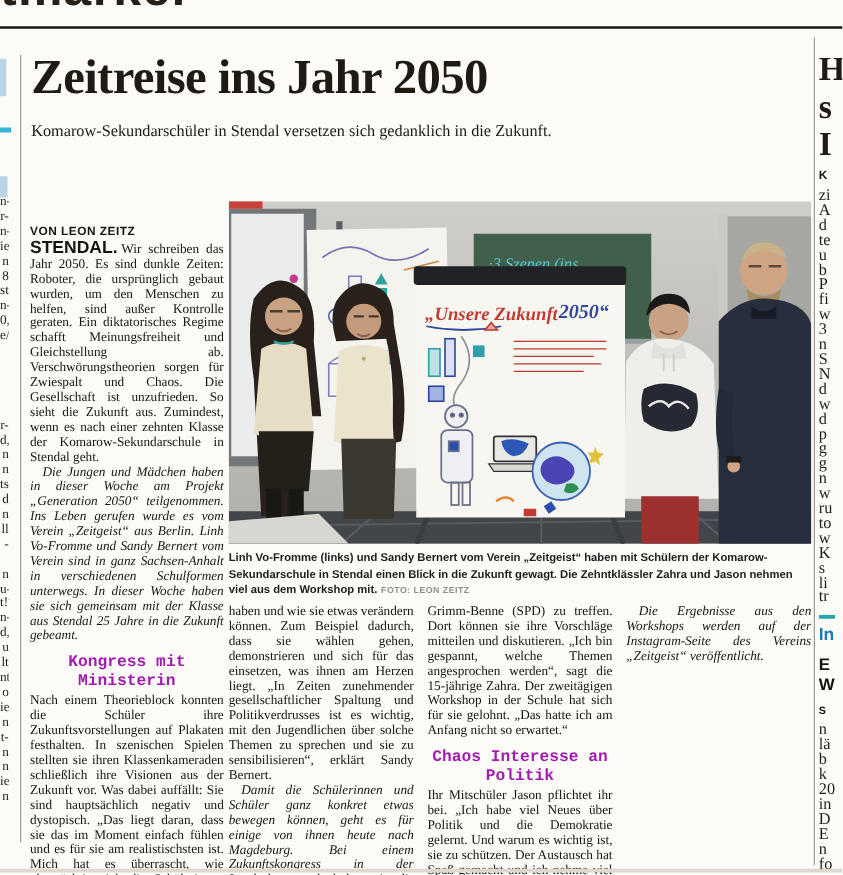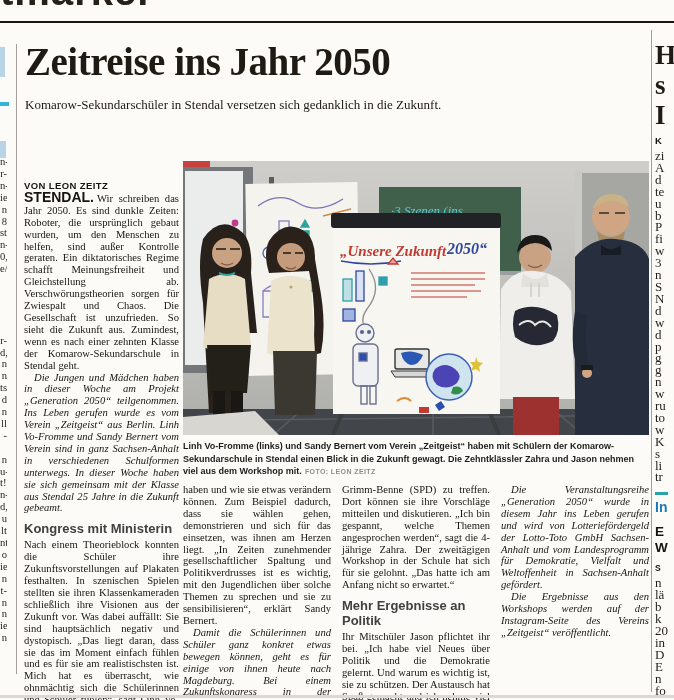--- a/index.html
+++ b/index.html
@@ -35,22 +35,22 @@
   
   .bodycopy{font-size:10.6px;line-height:11.9px;text-align:justify;hyphens:auto;}
   .bodycopy p{margin:0;}
   .bodycopy p.ind{text-indent:10px;font-style:italic;}
   .byline{
     font-family:"Liberation Sans",sans-serif;font-weight:bold;
     font-size:9.5px;letter-spacing:.4px;margin:0 0 11px 0;text-align:left;
   }
   .leadin{font-family:"Liberation Sans",sans-serif;font-weight:bold;font-size:14px;margin-right:3px;}
   .subhead{
-    font-family:Liberation Sans, sans-serif;font-weight:bold;
-    font-size:13px;line-height:15px;margin:7px 0 3px 0;color:#404040;text-align:left;
+    font-family:Liberation Mono, monospace;font-weight:bold;
+    font-size:13px;line-height:15px;margin:7px 0 3px 0;color:#a21caf;text-align:center;
   }
   .col1{left:24px;top:180px;width:155px;}
   .threecols{left:183px;top:484px;width:466px;display:flex;gap:11px;}
   .threecols .tcol{width:148px;}
 
   
   .photo{left:183px;top:161px;width:466px;height:274px;}
   .caption{
     left:183px;top:440px;width:466px;
     font-family:"Liberation Sans",sans-serif;font-weight:bold;
@@ -300,26 +300,25 @@
 <div class="abs caption">
   <span>Linh Vo-Fromme (links) und Sandy Bernert vom Verein „Zeitgeist“ haben mit Schülern der Komarow-Sekundarschule in Stendal einen Blick in die Zukunft gewagt. Die Zehntklässler Zahra und Jason nehmen viel aus dem Workshop mit.</span><span class="credit">FOTO: LEON ZEITZ</span>
 </div>
 
 <div class="abs threecols bodycopy">
   <div class="tcol">
     <p>haben und wie sie etwas verändern können. Zum Beispiel dadurch, dass sie wählen gehen, demonstrieren und sich für das einsetzen, was ihnen am Herzen liegt. „In Zeiten zunehmender gesellschaftlicher Spaltung und Politikverdrusses ist es wichtig, mit den Jugendlichen über solche Themen zu sprechen und sie zu sensibilisieren“, erklärt Sandy Bernert.</p>
     <p class="ind">Damit die Schülerinnen und Schüler ganz konkret etwas bewegen können, geht es für einige von ihnen heute nach Magdeburg. Bei einem Zukunftskongress in der Landeshauptstadt haben sie die Möglichkeit, auf Ministerin Petra</p>
   </div>
   <div class="tcol">
-    <p>Grimm-Benne (SPD) zu treffen. Dort können sie ihre Vorschläge mitteilen und diskutieren. „Ich bin gespannt, welche Themen angesprochen werden“, sagt die 4-jährige Zahra. Der zweitägigen Workshop in der Schule hat sich für sie gelohnt. „Das hatte ich am Anfang nicht so erwartet.“</p>
-    <h3 class="subhead">Mehr Ergebnisse an Politik</h3>
+    <p>Grimm-Benne (SPD) zu treffen. Dort können sie ihre Vorschläge mitteilen und diskutieren. „Ich bin gespannt, welche Themen angesprochen werden“, sagt die 15-jährige Zahra. Der zweitägigen Workshop in der Schule hat sich für sie gelohnt. „Das hatte ich am Anfang nicht so erwartet.“</p>
+    <h3 class="subhead">Chaos Interesse an Politik</h3>
     <p>Ihr Mitschüler Jason pflichtet ihr bei. „Ich habe viel Neues über Politik und die Demokratie gelernt. Und warum es wichtig ist, sie zu schützen. Der Austausch hat Spaß gemacht und ich nehme viel mit“, sagt der 16-Jährige.</p>
   </div>
   <div class="tcol">
-    <p class="ind">Die Veranstaltungsreihe „Generation 2050“ wurde in diesem Jahr ins Leben gerufen und wird von Lotteriefördergeld der Lotto-Toto GmbH Sachsen-Anhalt und vom Landesprogramm für Demokratie, Vielfalt und Weltoffenheit in Sachsen-Anhalt gefördert.</p>
     <p class="ind">Die Ergebnisse aus den Workshops werden auf der Instagram-Seite des Vereins „Zeitgeist“ veröffentlicht.</p>
   </div>
 </div>
 
 <div class="abs right-sliver">
   <div class="rs-headline">
       <div>H</div>
       <div>s</div>
       <div>I</div>
     </div>

